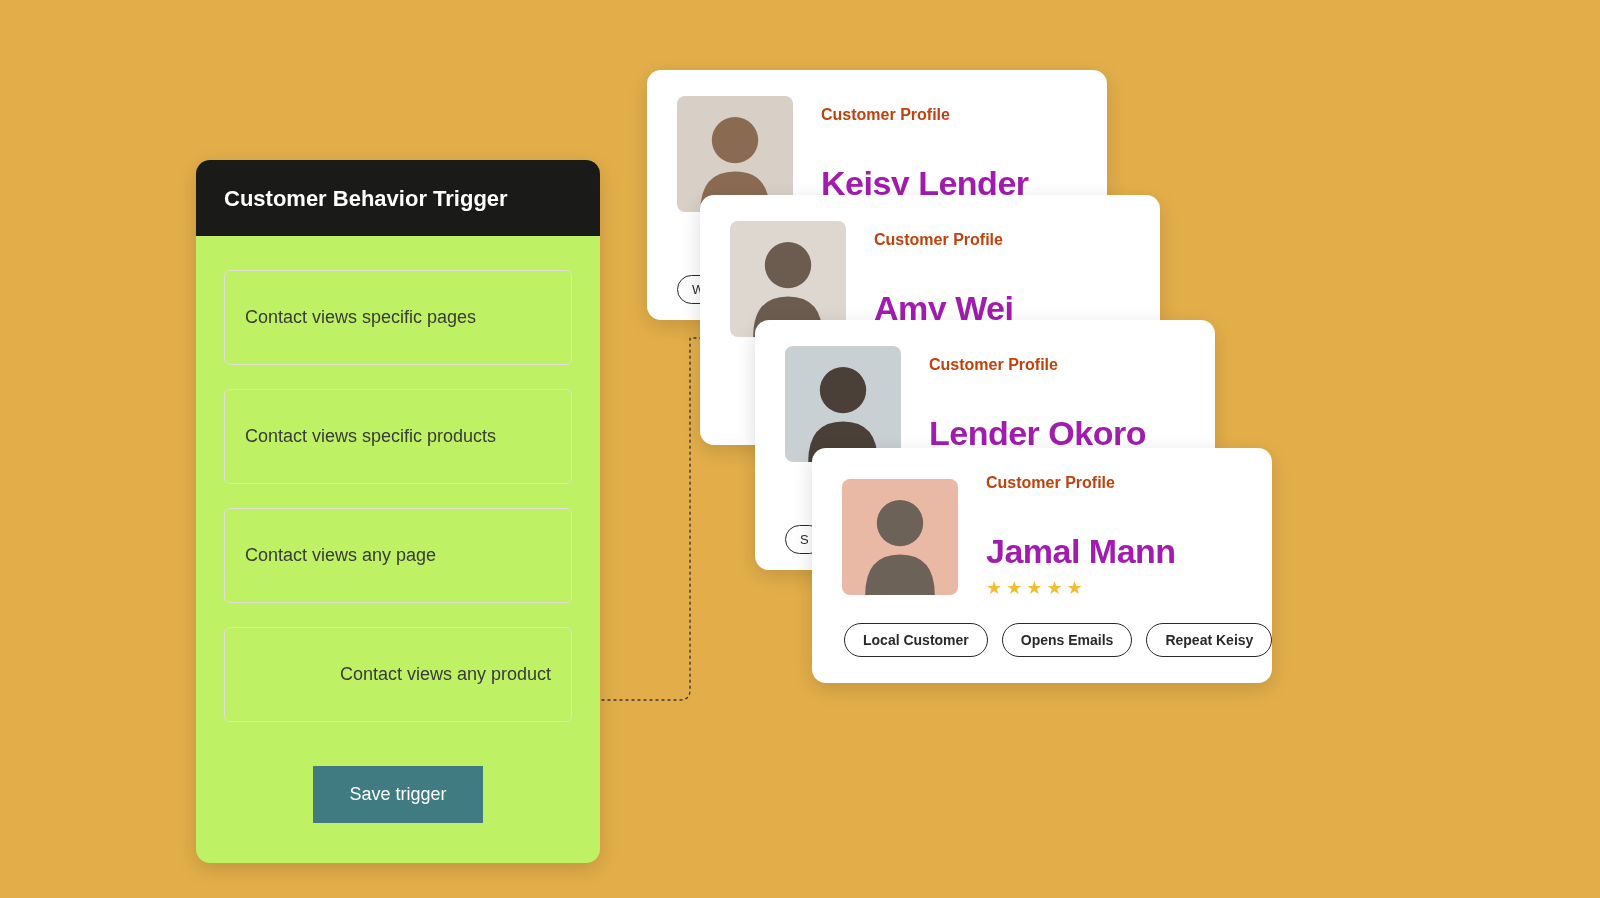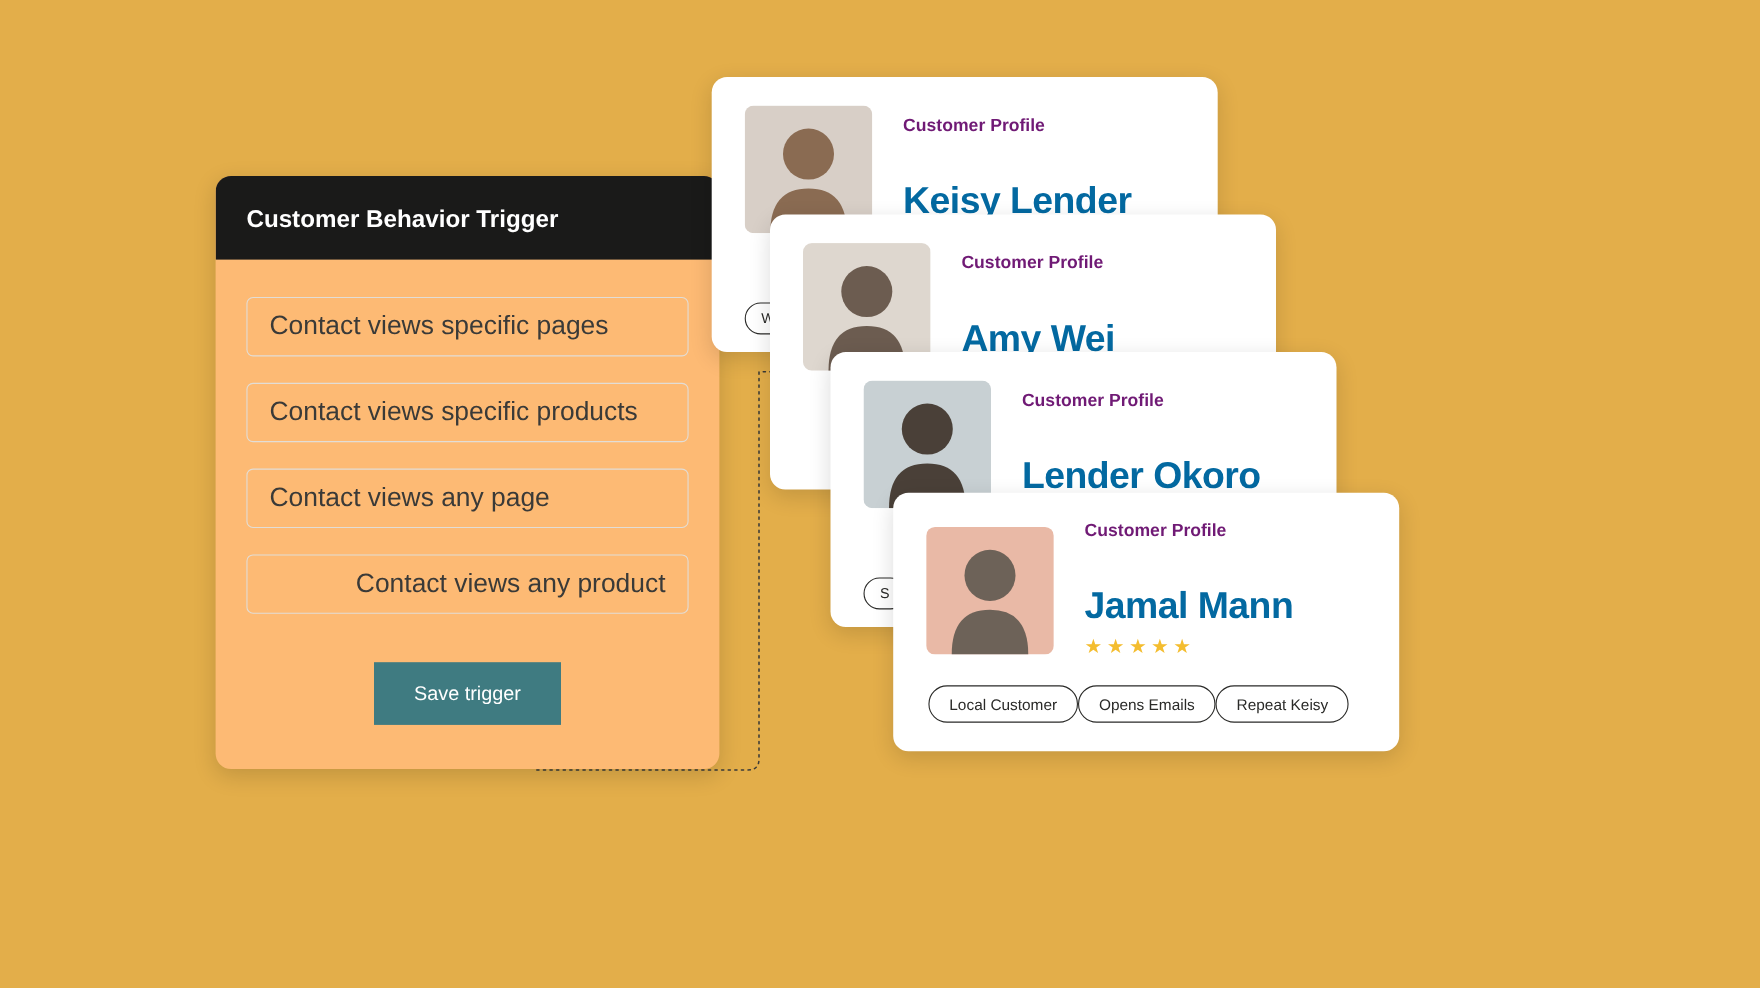--- a/index.html
+++ b/index.html
@@ -9,41 +9,41 @@
     font-family: -apple-system, BlinkMacSystemFont, "Segoe UI", Helvetica, Arial, sans-serif;
     position: relative;
     overflow: hidden;
   }
 
   
   .trigger-panel {
     position: absolute;
     left: 196px;
     top: 160px;
-    width: 458px;
-    background: #fdba74;
+    width: 404px;
+    background: #bef264;
     border-radius: 14px;
     box-shadow: 0 6px 20px rgba(0,0,0,.15);
     overflow: hidden;
   }
   .trigger-header {
     background: #1a1a19;
     color: #fff;
     padding: 26px 28px 24px;
     font-size: 22px;
     font-weight: 600;
   }
   .trigger-body {
     padding: 34px 28px 40px;
   }
   .trigger-option {
     border: 1px solid #e2ddd6;
     border-radius: 6px;
-    padding: 12px 20px;
-    font-size: 24px;
+    padding: 36px 20px;
+    font-size: 18px;
     color: #3a3a38;
     margin-bottom: 24px;
     background: #fff0;
     cursor: pointer;
   }
   .trigger-option:last-of-type { margin-bottom: 44px; text-align: right; }
   .save-btn {
     display: block;
     margin: 0 auto;
     background: #3f7b81;
@@ -70,27 +70,27 @@
   .avatar {
     width: 116px;
     height: 116px;
     border-radius: 8px;
     flex-shrink: 0;
   }
   .profile-text { flex: 1; }
   .profile-label {
     font-size: 16px;
     font-weight: 600;
-    color: #701a75;
+    color: #c2410c;
     margin-bottom: 4px;
   }
   .profile-name {
     font-size: 34px;
     font-weight: 700;
-    color: #0369a1;
+    color: #a21caf;
     letter-spacing: -0.5px;
     margin-top: 40px;
   }
 
   
   .card-0 { left: 647px; top: 70px;  width: 460px; height: 250px; z-index: 1; }
   .card-1 { left: 700px; top: 195px; width: 460px; height: 250px; z-index: 2; }
   .card-2 { left: 755px; top: 320px; width: 460px; height: 250px; z-index: 3; }
   .card-3 { left: 812px; top: 448px; width: 460px; z-index: 4; padding-bottom: 26px; }
 
@@ -111,22 +111,24 @@
   .stars {
     margin-top: 6px;
     font-size: 18px;
     color: #f4bd2f;
     letter-spacing: 4px;
   }
 
   
   .tag-row {
     display: flex;
+    gap: 14px;
     margin-top: 24px;
     padding-left: 2px;
+    font-weight: bold;
   }
   .tag-pill {
     border: 1px solid #2a2a28;
     border-radius: 999px;
     padding: 8px 18px;
     font-size: 14px;
     color: #2a2a28;
     background: #fff;
     white-space: nowrap;
   }

